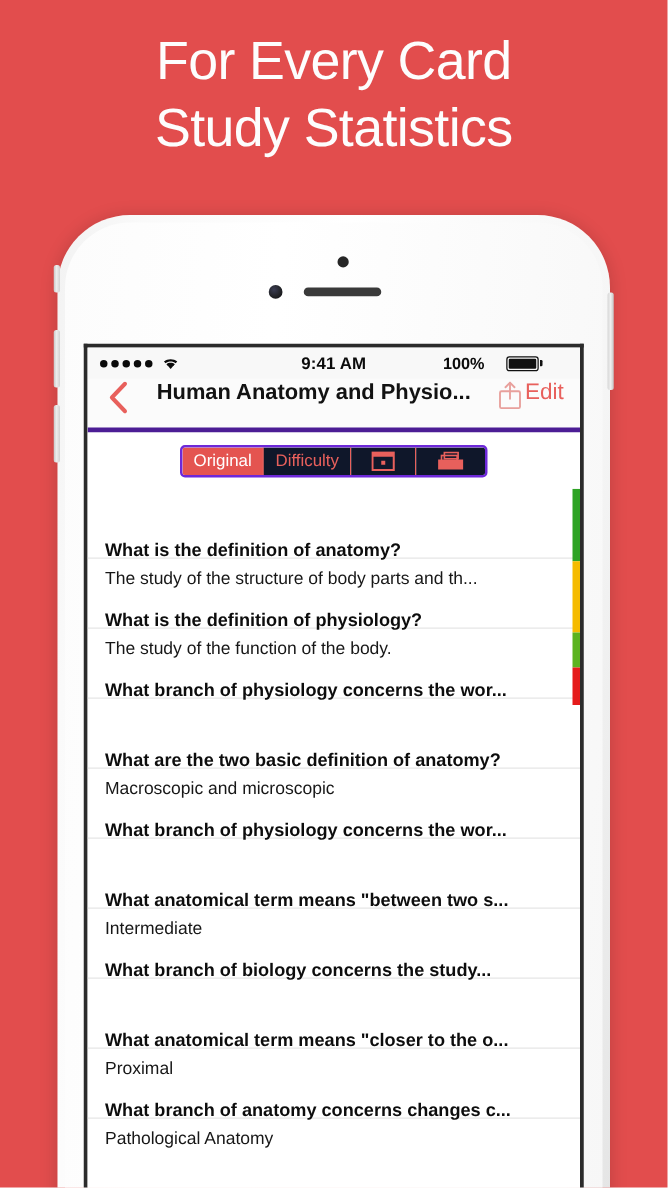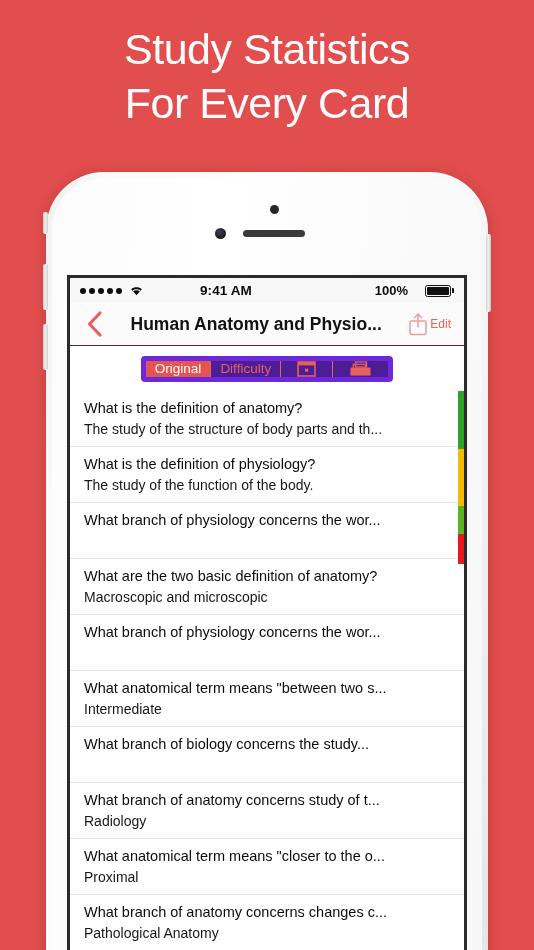--- a/index.html
+++ b/index.html
@@ -106,88 +106,87 @@
     align-items: center;
     padding: 0 10px;
     font-size: 13px;
     font-weight: bold;
     color: #0b0b0b;
   }
   .sb-left { display: flex; align-items: center; gap: 7px; width: 120px; }
   .dots { display: flex; gap: 3px; }
   .dots i { width: 6px; height: 6px; border-radius: 50%; background: #0b0b0b; display:block; }
   .wifi { display: block; width: 15px; height: 11px; }
-  .sb-time { flex: 1; text-align: left; font-size: 13.5px; letter-spacing: 0.1px; }
-  .sb-right { width: 120px; display: flex; align-items: center; justify-content: flex-end; gap: 17px; }
+  .sb-time { flex: 1; text-align: center; font-size: 13.5px; letter-spacing: 0.1px; }
+  .sb-right { width: 120px; display: flex; align-items: center; justify-content: center; gap: 17px; }
   .batt-wrap { display: flex; align-items: center; }
   .batt {
     width: 26px; height: 12px;
     border: 1px solid #111;
     border-radius: 2.5px;
     padding: 1px;
   }
   .batt span { display:block; height: 100%; background: #111; border-radius: 1px; }
   .batt-nub { width: 2px; height: 5px; background: #111; border-radius: 0 1px 1px 0; margin-left: 1px; }
 
   
   .navbar {
     height: 43px;
     background: #fbfbfb;
-    border-bottom: 1px solid #4c1d95;
-    display: flex;
-    align-items: center;
+    border-bottom: 4px solid #4c1d95;
+    display: flex;
     padding: 0 13px;
   }
   .back-chevron {
     width: 22px; height: 30px;
     flex: 0 0 22px;
     cursor: pointer;
   }
   .nav-title {
     flex: 1;
     text-align: center;
     font-size: 17.5px;
     font-weight: bold;
     color: #121212;
     white-space: nowrap;
     overflow: hidden;
     padding: 0 4px;
   }
   .share-icon { width: 22px; height: 26px; flex: 0 0 22px; cursor: pointer; }
   .edit-btn {
     color: #e8605c;
-    font-size: 12px;
+    font-size: 18px;
     margin-left: 1px;
     flex: 0 0 auto;
     cursor: pointer;
   }
 
   
   .seg-wrap {
     height: 45px;
     background: #ffffff;
     display: flex;
     align-items: center;
     justify-content: center;
   }
   .segmented {
     display: flex;
     height: 26px;
-    border: 5px solid #6d28d9;
+    border: 2px solid #6d28d9;
     border-radius: 4px;
     overflow: hidden;
   }
   .seg {
     display: flex;
     align-items: center;
     justify-content: center;
     padding: 0 9px;
     font-size: 13.5px;
     color: #e8605c;
-    background: #4c1d95;
+    background: #0f172a;
     border-right: 1px solid #e8605c;
     cursor: pointer;
     white-space: nowrap;
   }
   .seg:last-child { border-right: none; }
   .seg.active { background: #e45450; color: #ffffff; }
   .seg.icon-seg { padding: 0 16px; }
 
   
   .cardlist {
@@ -198,25 +197,26 @@
   }
   .row {
     height: 56px;
     padding: 6px 14px 0 14px;
     border-bottom: 1px solid #e6e6e6;
     position: relative;
     cursor: pointer;
   }
   .row .q {
     font-size: 14.5px;
-    font-weight: normal;
+    font-weight: bold;
     color: #0d0d0d;
     white-space: nowrap;
     overflow: hidden;
     line-height: 22px;
+    margin-top: 33px;
   }
   .row .a {
     font-size: 14px;
     color: #171717;
     white-space: nowrap;
     overflow: hidden;
     line-height: 21px;
   }
 
   
@@ -227,22 +227,22 @@
     width: 6px;
     height: 100%;
     pointer-events: none;
   }
   .diffseg { width: 100%; display: block; }
 </style>
 </head>
 <body style="background: rgb(226, 77, 77);">
 
 <div class="headline">
+  <span class="line">For Every Card</span>
   <span class="line">Study Statistics</span>
-  <span class="line">For Every Card</span>
 </div>
 
 <div class="phone">
   <div class="phone-inner-bevel"></div>
 
   <div class="btn-side btn-silence"></div>
   <div class="btn-side btn-volup"></div>
   <div class="btn-side btn-voldn"></div>
   <div class="btn-side btn-power"></div>
 
@@ -334,24 +334,20 @@
         <div class="q">What branch of physiology concerns the wor...</div>
       </div>
       <div class="row">
         <div class="q">What anatomical term means "between two s...</div>
         <div class="a">Intermediate</div>
       </div>
       <div class="row">
         <div class="q">What branch of biology concerns the study...</div>
       </div>
       <div class="row">
-        <div class="q">What branch of anatomy concerns study of t...</div>
-        <div class="a">Radiology</div>
-      </div>
-      <div class="row">
         <div class="q">What anatomical term means "closer to the o...</div>
         <div class="a">Proximal</div>
       </div>
       <div class="row">
         <div class="q">What branch of anatomy concerns changes c...</div>
         <div class="a">Pathological Anatomy</div>
       </div>
 
       <div class="diffbar">
         <span class="diffseg" style="background: rgb(46, 163, 37); height: 58px;"></span>

